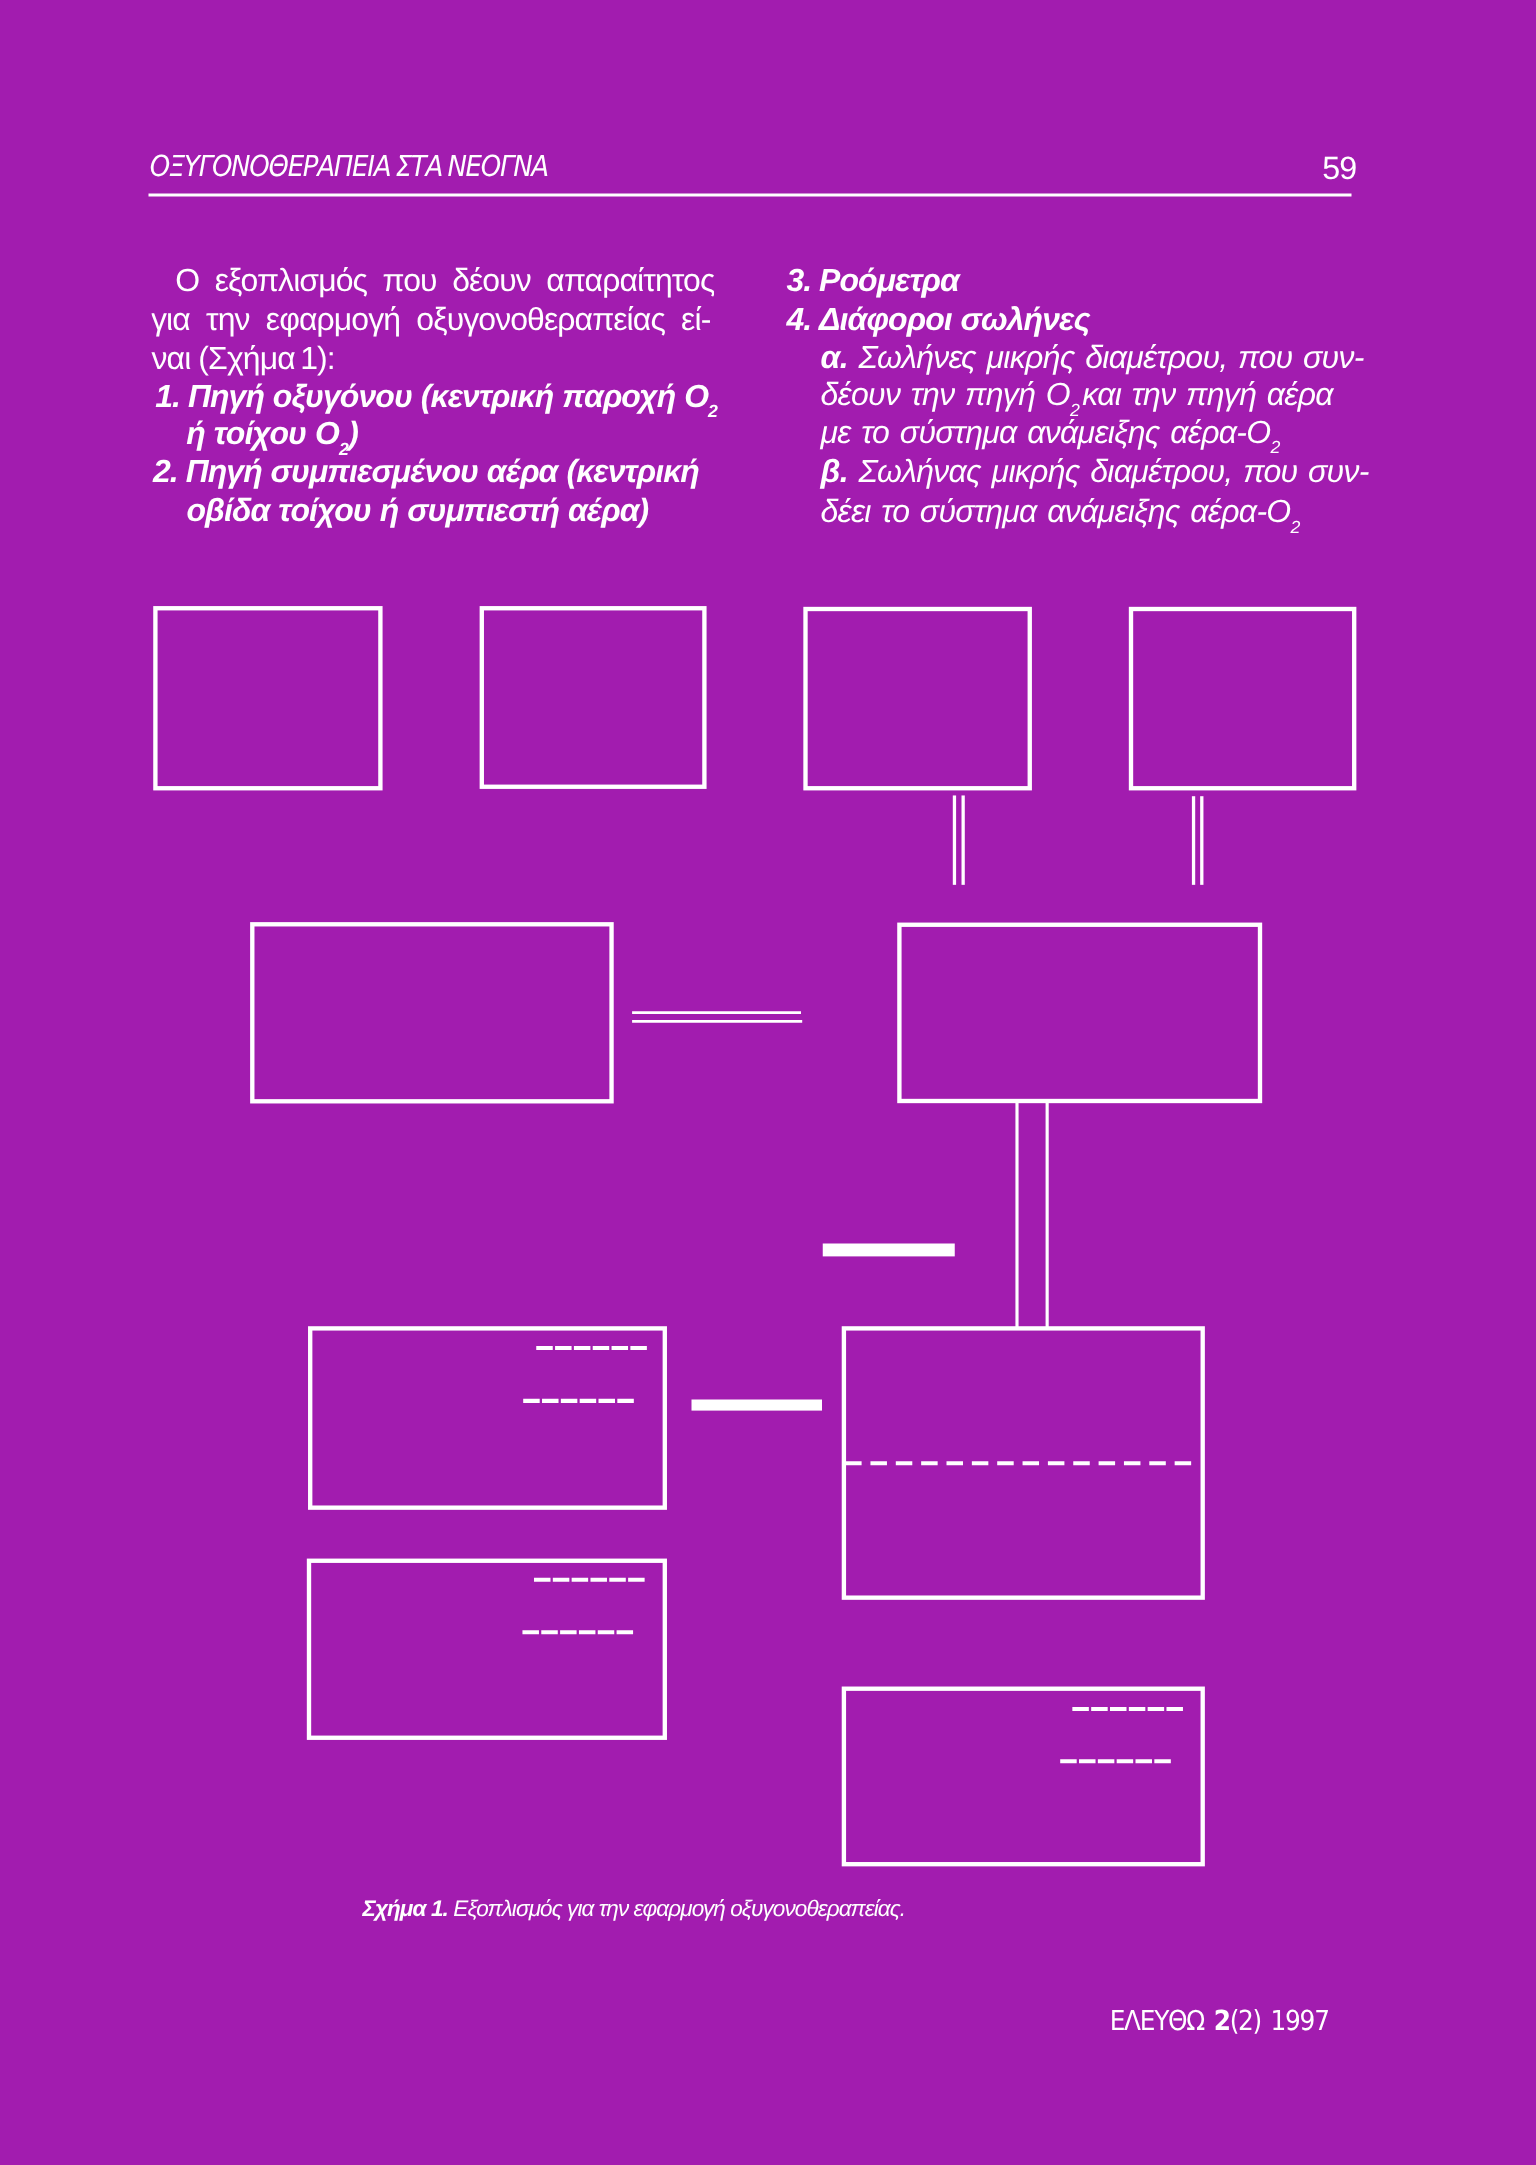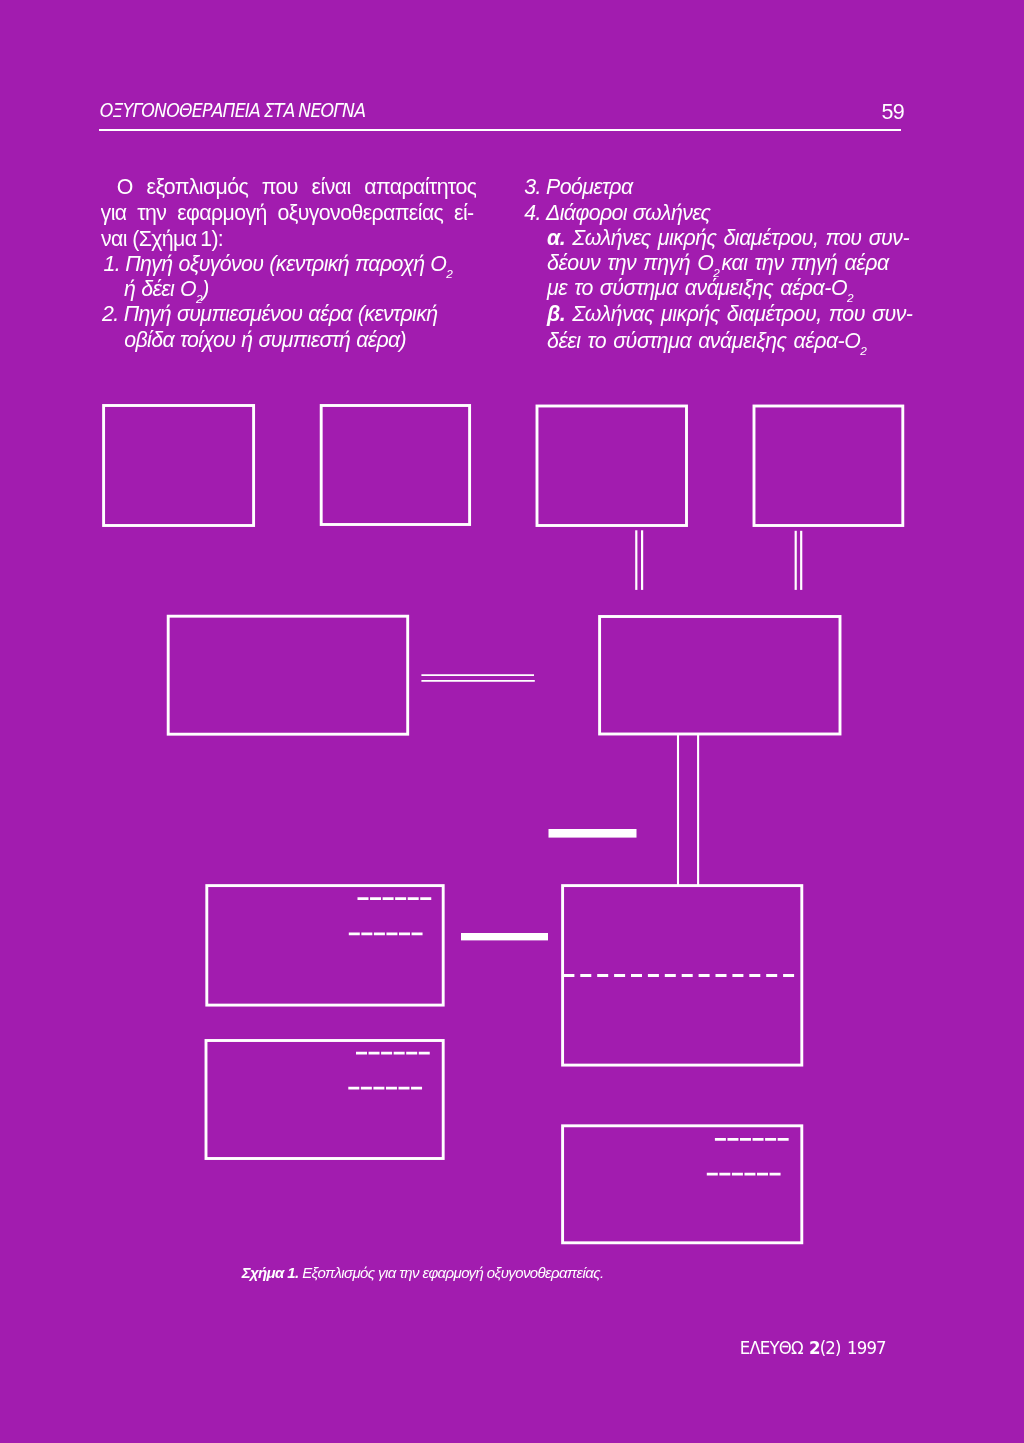--- a/index.html
+++ b/index.html
@@ -14,21 +14,21 @@
                 font-style:italic;letter-spacing:-0.85px;word-spacing:-1px;
                 white-space:nowrap;line-height:20px;}
   .page-number{position:absolute;left:881.5px;top:102.2px;font-size:21.5px;
                white-space:nowrap;line-height:20px;letter-spacing:-0.6px;}
   .head-rule{position:absolute;left:99px;top:128.6px;width:802px;height:2.3px;background:#fff;}
 
   .tline{position:absolute;white-space:nowrap;font-size:21.3px;
          letter-spacing:-0.6px;line-height:21px;}
   .tline.just{white-space:normal;text-align:justify;text-align-last:justify;
               overflow:hidden;height:22px;}
-  .bi{font-style:italic;font-weight:normal;word-spacing:0.6px;}
+  .bi{font-style:italic;font-weight:bold;word-spacing:0.6px;}
   .it{font-style:italic;word-spacing:1.6px;letter-spacing:-0.45px;}
   .sub{font-size:11.8px;position:relative;top:7.2px;letter-spacing:-0.3px;}
   .gap{display:inline-block;width:5.2px;}
 
   .caption{position:absolute;left:241.7px;top:1262.6px;font-size:15px;font-style:italic;
            white-space:nowrap;line-height:20px;letter-spacing:-0.6px;}
   .caption .lbl{font-weight:bold;}
   .footer{position:absolute;left:739.8px;top:1339px;font-size:18.4px;
           font-family:"DejaVu Sans",sans-serif;font-stretch:condensed;
           white-space:nowrap;line-height:18px;letter-spacing:-0.85px;word-spacing:2px;}
@@ -38,25 +38,25 @@
 </style>
 </head>
 <body>
 
 <div class="page">
 
   <div class="running-head">ΟΞΥΓΟΝΟΘΕΡΑΠΕΙΑ ΣΤΑ ΝΕΟΓΝΑ</div>
   <div class="page-number">59</div>
   <div class="head-rule"></div>
 
-  <div class="tline just" style="left:116.8px;top:176.6px;width:359.5px;"><span>Ο εξοπλισμός που είναι απαραίτητος</span></div>
+  <div class="tline just" style="left:116.8px;top:176.6px;width:359.5px;"><span>Ο εξοπλισμός που δέουν απαραίτητος</span></div>
   <div class="tline just" style="left:100.6px;top:203.3px;width:373px;"><span>για την εφαρμογή οξυγονοθεραπείας εί-</span></div>
   <div class="tline " style="left:101.0px;top:228.8px;"><span>ναι (Σχήμα 1):</span></div>
   <div class="tline bi" style="left:103.5px;top:254.2px;"><span>1.</span><span class="gap"></span><span>Πηγή οξυγόνου (κεντρική παροχή Ο</span><span class="sub">2</span></div>
-  <div class="tline bi" style="left:124.1px;top:278.7px;"><span>ή δέει Ο</span><span class="sub">2</span><span>)</span></div>
+  <div class="tline bi" style="left:124.1px;top:278.7px;"><span>ή τοίχου Ο</span><span class="sub">2</span><span>)</span></div>
   <div class="tline bi" style="left:102.0px;top:304.4px;"><span>2.</span><span class="gap"></span><span>Πηγή συμπιεσμένου αέρα (κεντρική</span></div>
   <div class="tline bi" style="left:124.3px;top:329.8px;"><span>οβίδα τοίχου ή συμπιεστή αέρα)</span></div>
   <div class="tline bi" style="left:524.3px;top:176.6px;"><span>3.</span><span class="gap"></span><span>Ροόμετρα</span></div>
   <div class="tline bi" style="left:524.3px;top:203.3px;"><span>4.</span><span class="gap"></span><span>Διάφοροι σωλήνες</span></div>
   <div class="tline it" style="left:547.0px;top:227.5px;"><b>α.</b> <span>Σωλήνες μικρής διαμέτρου, που συν-</span></div>
   <div class="tline it" style="left:547.0px;top:252.89999999999998px;text-align:center;"><span>δέουν την πηγή Ο</span><span class="sub">2</span><span class="gap" style="width:2px"></span><span>και την πηγή αέρα</span></div>
   <div class="tline it" style="left:547.0px;top:278.3px;"><span>με το σύστημα ανάμειξης αέρα-Ο</span><span class="sub">2</span></div>
   <div class="tline it" style="left:547.0px;top:303.79999999999995px;"><b>β.</b> <span>Σωλήνας μικρής διαμέτρου, που συν-</span></div>
   <div class="tline it" style="left:547.0px;top:330.6px;"><span>δέει το σύστημα ανάμειξης αέρα-Ο</span><span class="sub">2</span></div>
 

